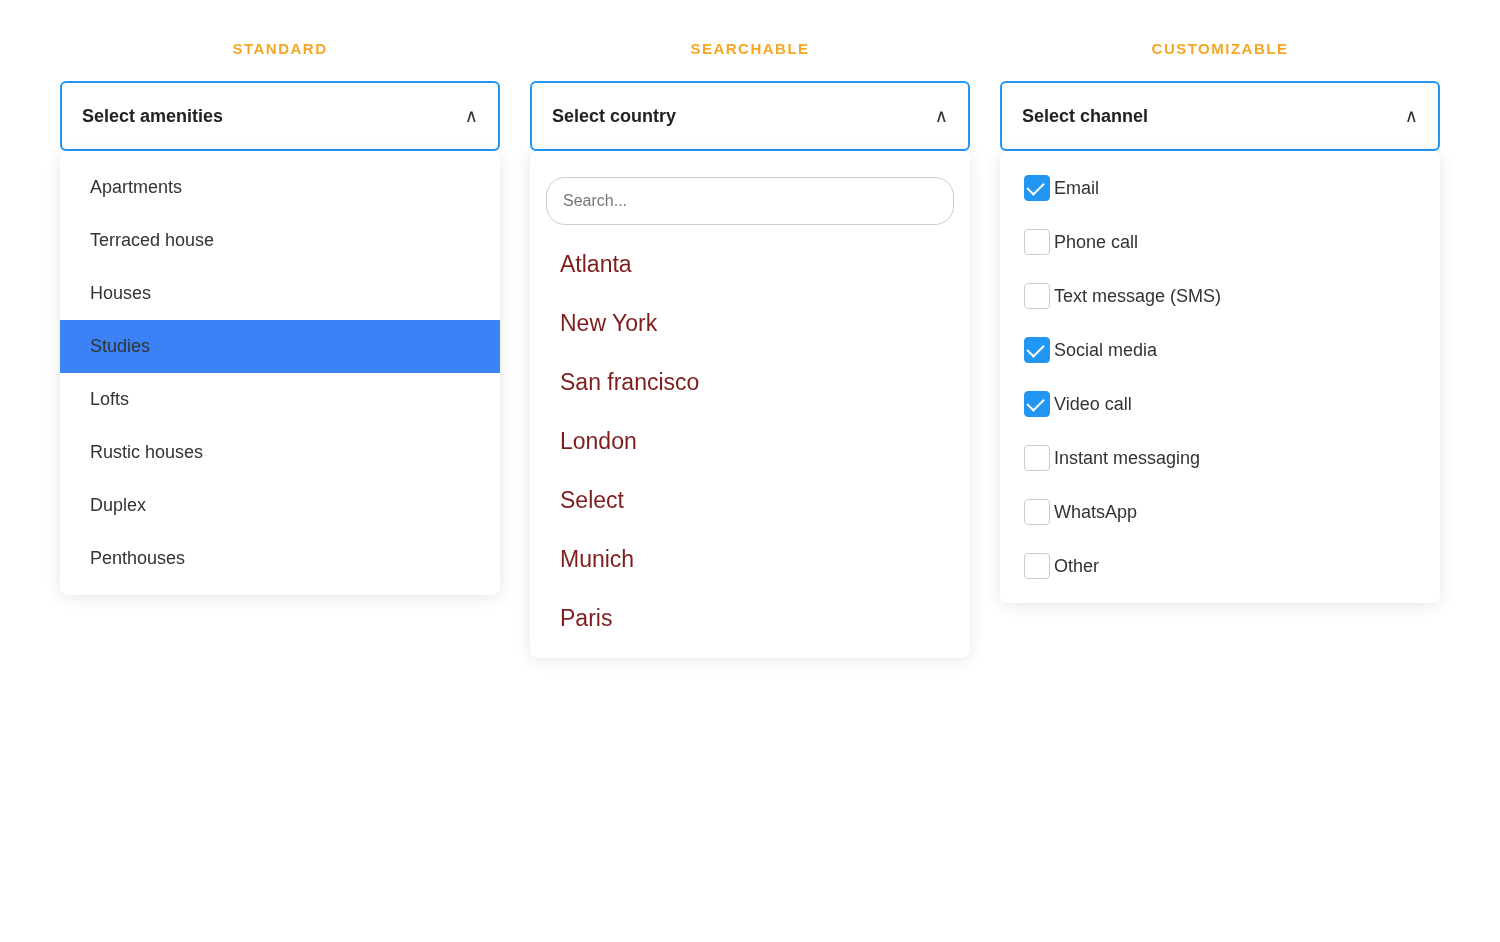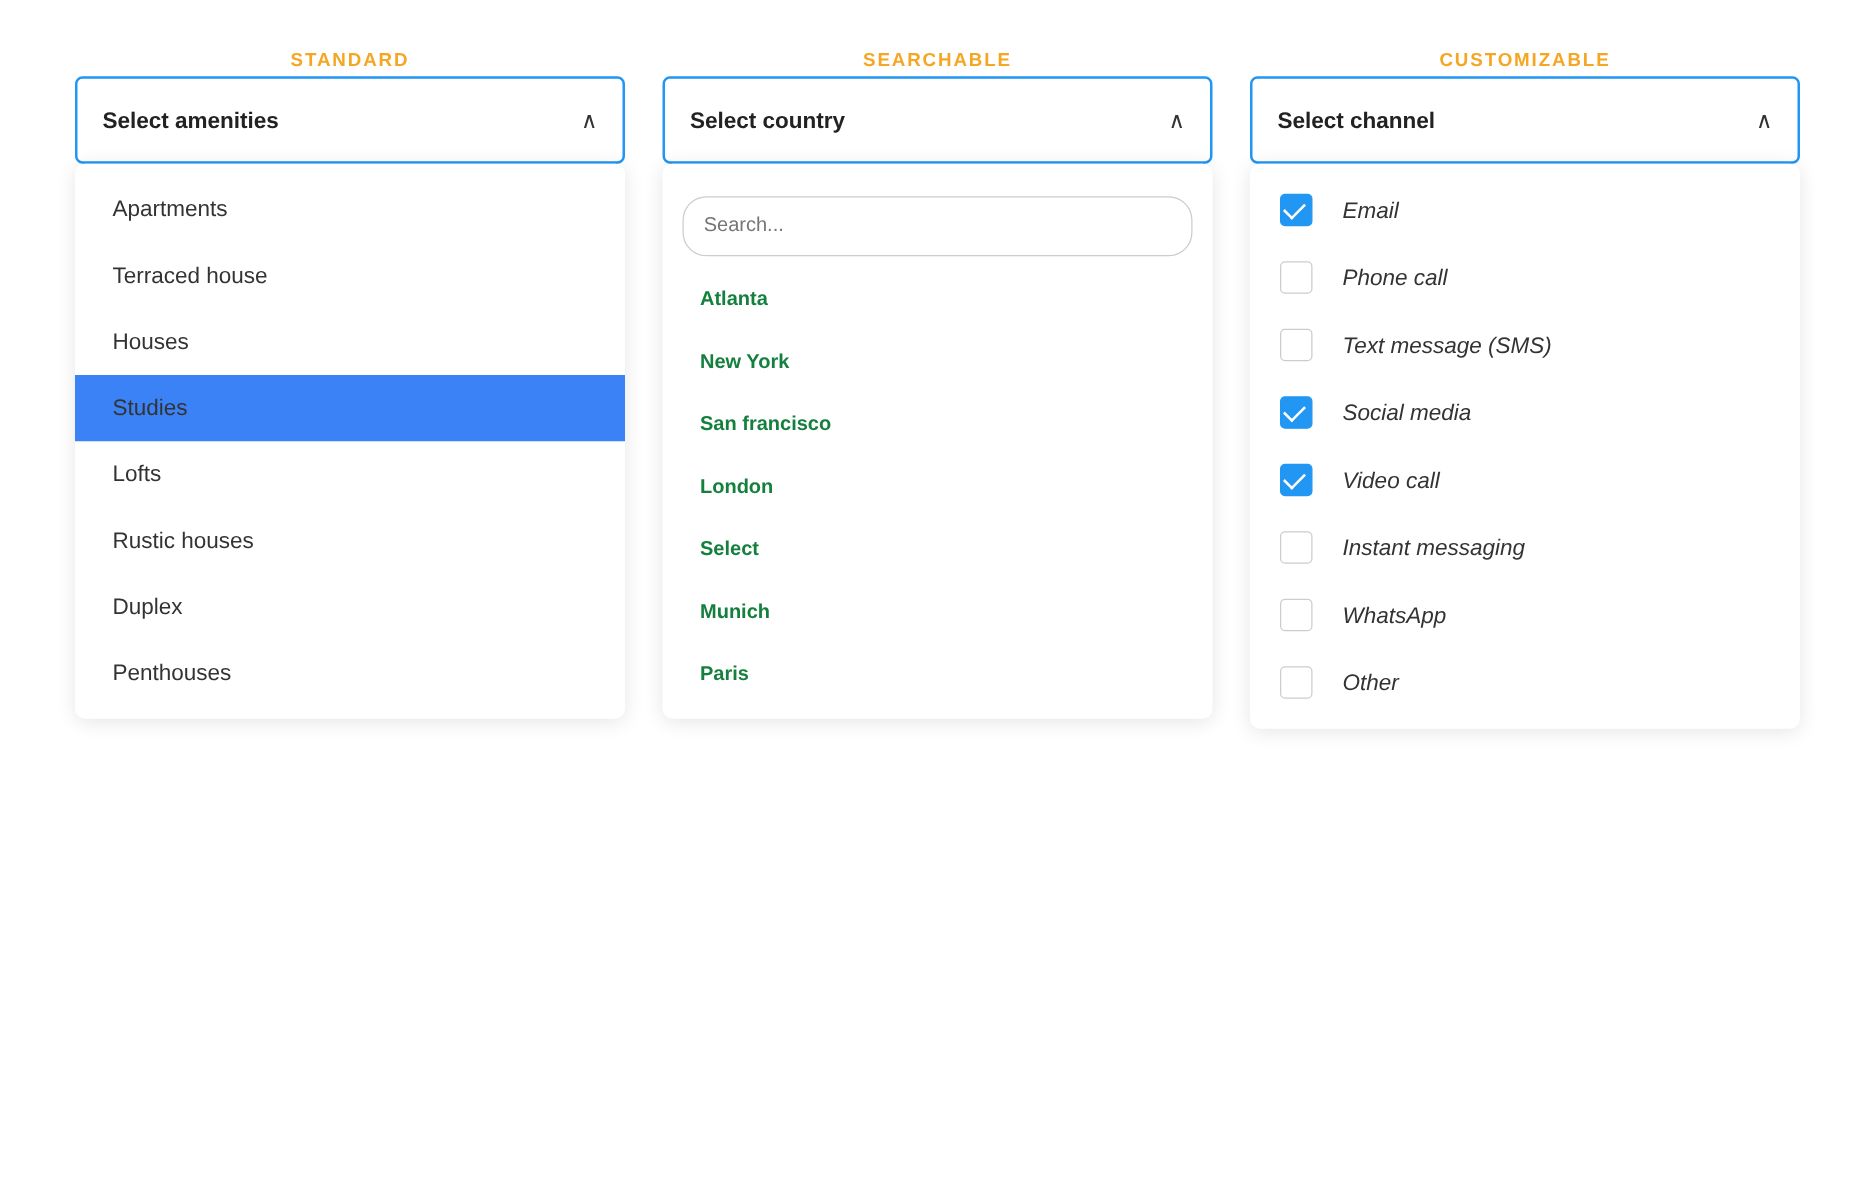--- a/index.html
+++ b/index.html
@@ -19,21 +19,21 @@
       display: flex;
       flex-direction: column;
       align-items: center;
       min-width: 0;
     }
     .column-title {
       font-size: 15px;
       font-weight: 700;
       letter-spacing: 1.5px;
       color: #f5a623;
-      margin-bottom: 4px;
+      margin-bottom: 24px;
       text-transform: uppercase;
     }
     .dropdown-trigger {
       width: 100%;
       border: 2px solid #2196F3;
       border-radius: 6px;
       padding: 22px 20px;
       display: flex;
       justify-content: space-between;
       align-items: center;
@@ -92,33 +92,31 @@
     .searchable-list-inner::-webkit-scrollbar-track {
       background: #e8e8e8;
       border-radius: 5px;
     }
     .searchable-list-inner::-webkit-scrollbar-thumb {
       background: #2196F3;
       border-radius: 5px;
     }
     .search-item {
       padding: 16px 30px;
-      font-size: 16px;
-      color: #15803d;
-      cursor: pointer;
-      font-weight: bold;
+      font-size: 23px;
+      color: #7f1d1d;
+      cursor: pointer;
     }
     
     .checkbox-item {
       display: flex;
       align-items: center;
       padding: 14px 24px;
-      gap: 24px;
-      cursor: pointer;
-      font-style: italic;
+      gap: 4px;
+      cursor: pointer;
     }
     .checkbox-box {
       width: 26px;
       height: 26px;
       border: 1.5px solid #ccc;
       border-radius: 4px;
       background: #fff;
       flex-shrink: 0;
       display: flex;
       align-items: center;

